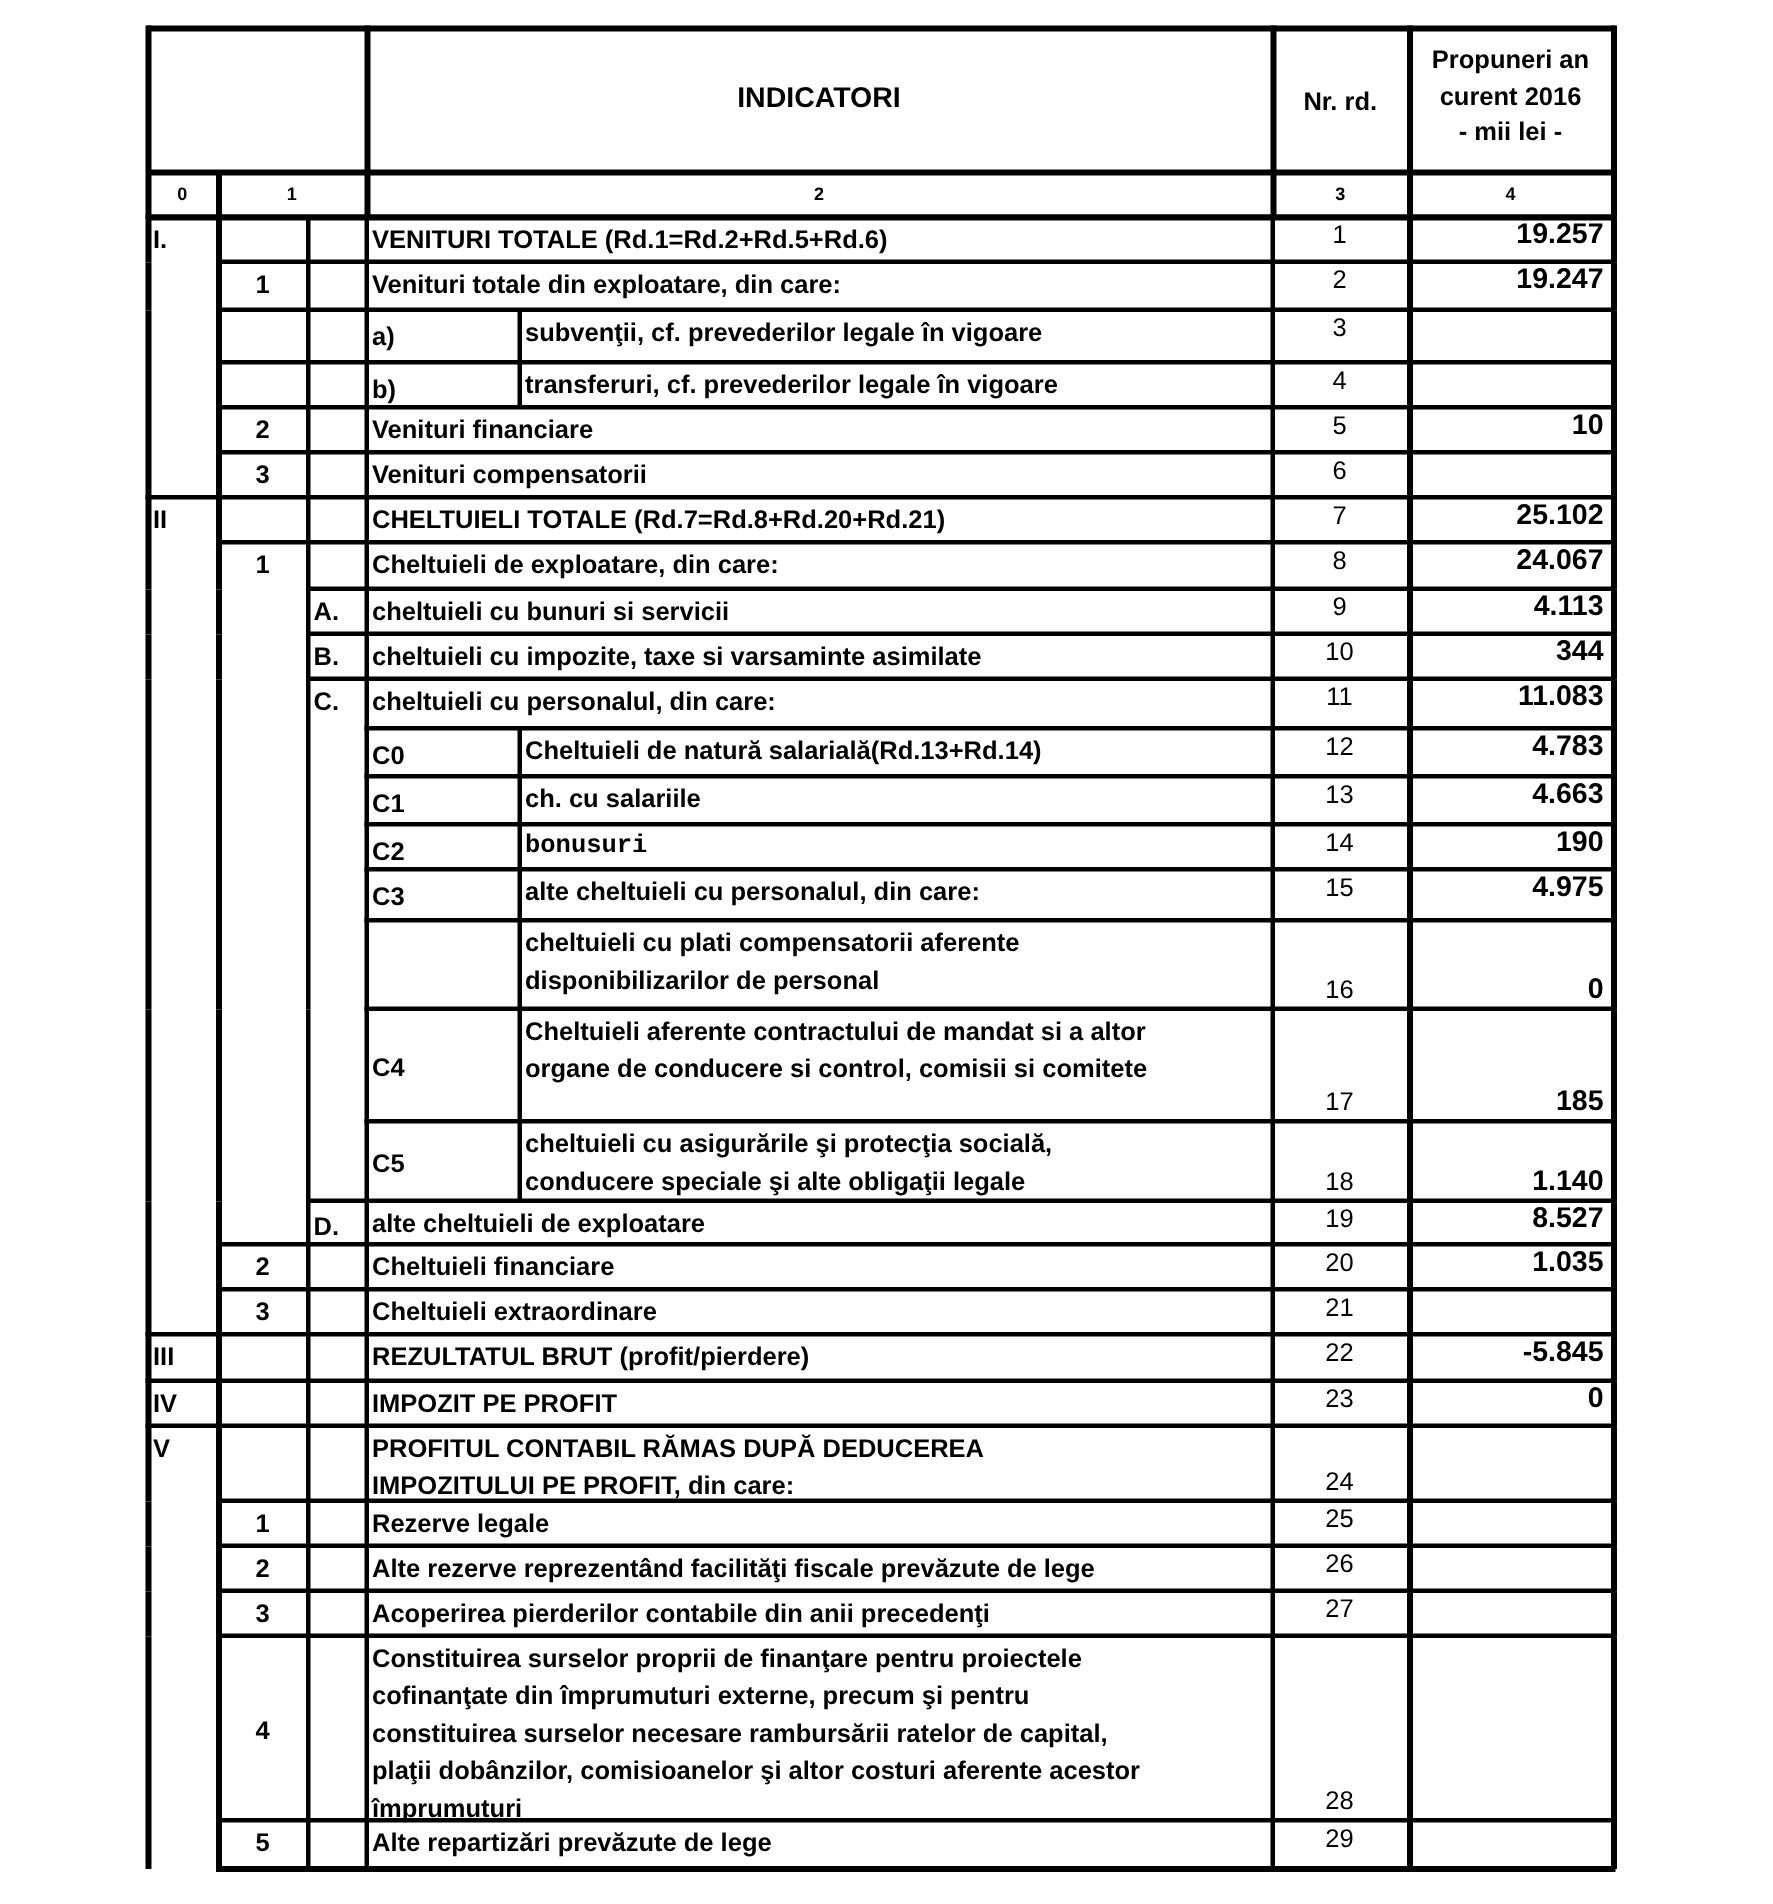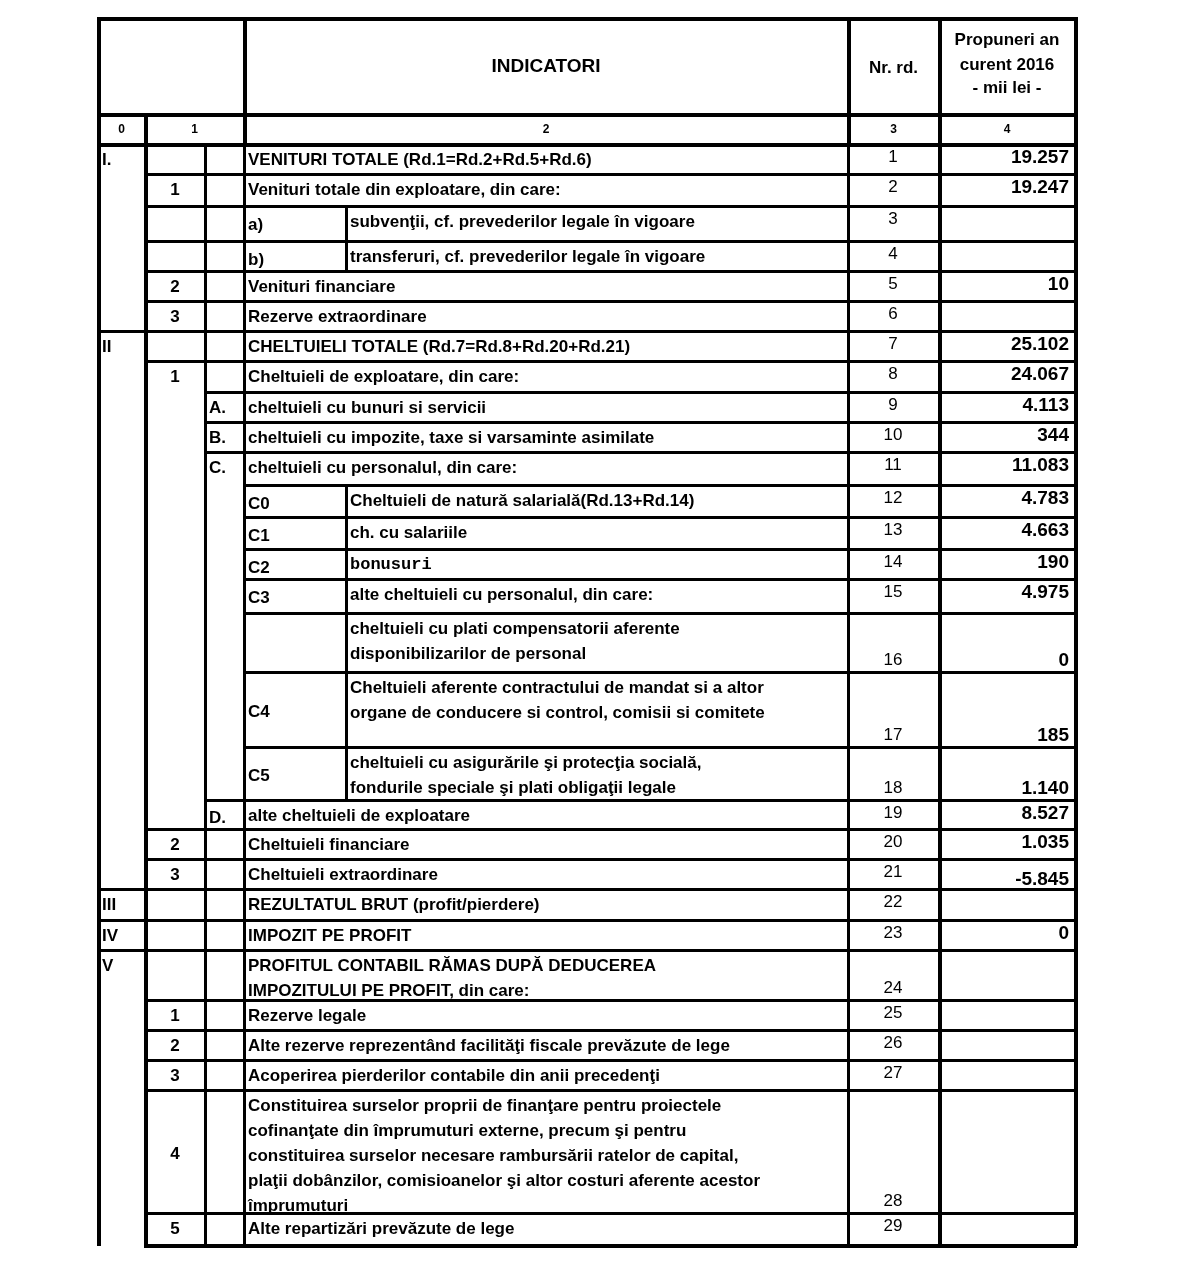--- a/index.html
+++ b/index.html
@@ -96,21 +96,21 @@
     <div class="v" style="left: 939px; top: 273px;">10</div>
     <div class="ln" style="left: 144px; top: 300px; width: 933px; height: 3px;"></div>
     <div class="ln" style="left: 97px; top: 302px; width: 4px; height: 30px;"></div>
     <div class="ln" style="left: 144px; top: 302px; width: 4px; height: 30px;"></div>
     <div class="ln" style="left: 204px; top: 302px; width: 3px; height: 30px;"></div>
     <div class="ln" style="left: 243px; top: 302px; width: 3px; height: 30px;"></div>
     <div class="ln" style="left: 847px; top: 302px; width: 3px; height: 30px;"></div>
     <div class="ln" style="left: 938px; top: 302px; width: 4px; height: 30px;"></div>
     <div class="ln" style="left: 1074px; top: 302px; width: 4px; height: 30px;"></div>
     <div class="t" style="left: 145px; top: 304px; width: 60px; text-align: center;">3</div>
-    <div class="t" style="left: 248px; top: 304px;">Rezerve extraordinare</div>
+    <div class="t" style="left: 248px; top: 304px;">Venituri compensatorii</div>
     <div class="n" style="left: 848px; top: 301px;">6</div>
     <div class="ln" style="left: 97px; top: 330px; width: 980px; height: 3px;"></div>
     <div class="ln" style="left: 97px; top: 332px; width: 4px; height: 30px;"></div>
     <div class="ln" style="left: 144px; top: 332px; width: 4px; height: 30px;"></div>
     <div class="ln" style="left: 204px; top: 332px; width: 3px; height: 30px;"></div>
     <div class="ln" style="left: 243px; top: 332px; width: 3px; height: 30px;"></div>
     <div class="ln" style="left: 847px; top: 332px; width: 3px; height: 30px;"></div>
     <div class="ln" style="left: 938px; top: 332px; width: 4px; height: 30px;"></div>
     <div class="ln" style="left: 1074px; top: 332px; width: 4px; height: 30px;"></div>
     <div class="t" style="left: 102px; top: 334px;">II</div>
@@ -248,21 +248,21 @@
     <div class="ln" style="left: 97px; top: 748px; width: 4px; height: 53px;"></div>
     <div class="ln" style="left: 144px; top: 748px; width: 4px; height: 53px;"></div>
     <div class="ln" style="left: 204px; top: 748px; width: 3px; height: 53px;"></div>
     <div class="ln" style="left: 243px; top: 748px; width: 3px; height: 53px;"></div>
     <div class="ln" style="left: 847px; top: 748px; width: 3px; height: 53px;"></div>
     <div class="ln" style="left: 938px; top: 748px; width: 4px; height: 53px;"></div>
     <div class="ln" style="left: 1074px; top: 748px; width: 4px; height: 53px;"></div>
     <div class="ln" style="left: 345px; top: 748px; width: 3px; height: 53px;"></div>
     <div class="t" style="left: 248px; top: 762.5px; font-weight: bold;">C5</div>
     <div class="t" style="left: 350px; top: 750px;">cheltuieli cu asigurările şi protecţia socială,</div>
-    <div class="t" style="left: 350px; top: 775px;">fondurile speciale şi plati obligaţii legale</div>
+    <div class="t" style="left: 350px; top: 775px;">conducere speciale şi alte obligaţii legale</div>
     <div class="n" style="left: 848px; top: 775px;">18</div>
     <div class="v" style="left: 939px; top: 777px;">1.140</div>
     <div class="ln" style="left: 204px; top: 799px; width: 873px; height: 3px;"></div>
     <div class="ln" style="left: 97px; top: 801px; width: 4px; height: 29px;"></div>
     <div class="ln" style="left: 144px; top: 801px; width: 4px; height: 29px;"></div>
     <div class="ln" style="left: 204px; top: 801px; width: 3px; height: 29px;"></div>
     <div class="ln" style="left: 243px; top: 801px; width: 3px; height: 29px;"></div>
     <div class="ln" style="left: 847px; top: 801px; width: 3px; height: 29px;"></div>
     <div class="ln" style="left: 938px; top: 801px; width: 4px; height: 29px;"></div>
     <div class="ln" style="left: 1074px; top: 801px; width: 4px; height: 29px;"></div>
@@ -297,21 +297,21 @@
     <div class="ln" style="left: 97px; top: 890px; width: 4px; height: 31px;"></div>
     <div class="ln" style="left: 144px; top: 890px; width: 4px; height: 31px;"></div>
     <div class="ln" style="left: 204px; top: 890px; width: 3px; height: 31px;"></div>
     <div class="ln" style="left: 243px; top: 890px; width: 3px; height: 31px;"></div>
     <div class="ln" style="left: 847px; top: 890px; width: 3px; height: 31px;"></div>
     <div class="ln" style="left: 938px; top: 890px; width: 4px; height: 31px;"></div>
     <div class="ln" style="left: 1074px; top: 890px; width: 4px; height: 31px;"></div>
     <div class="t" style="left: 102px; top: 892px;">III</div>
     <div class="t" style="left: 248px; top: 892px;">REZULTATUL BRUT (profit/pierdere)</div>
     <div class="n" style="left: 848px; top: 889px;">22</div>
-    <div class="v" style="left: 939px; top: 868px;">-5.845</div>
+    <div class="v" style="left: 939px; top: 891px;">-5.845</div>
     <div class="ln" style="left: 97px; top: 919px; width: 980px; height: 3px;"></div>
     <div class="ln" style="left: 97px; top: 921px; width: 4px; height: 30px;"></div>
     <div class="ln" style="left: 144px; top: 921px; width: 4px; height: 30px;"></div>
     <div class="ln" style="left: 204px; top: 921px; width: 3px; height: 30px;"></div>
     <div class="ln" style="left: 243px; top: 921px; width: 3px; height: 30px;"></div>
     <div class="ln" style="left: 847px; top: 921px; width: 3px; height: 30px;"></div>
     <div class="ln" style="left: 938px; top: 921px; width: 4px; height: 30px;"></div>
     <div class="ln" style="left: 1074px; top: 921px; width: 4px; height: 30px;"></div>
     <div class="t" style="left: 102px; top: 923px;">IV</div>
     <div class="t" style="left: 248px; top: 923px;">IMPOZIT PE PROFIT</div>

